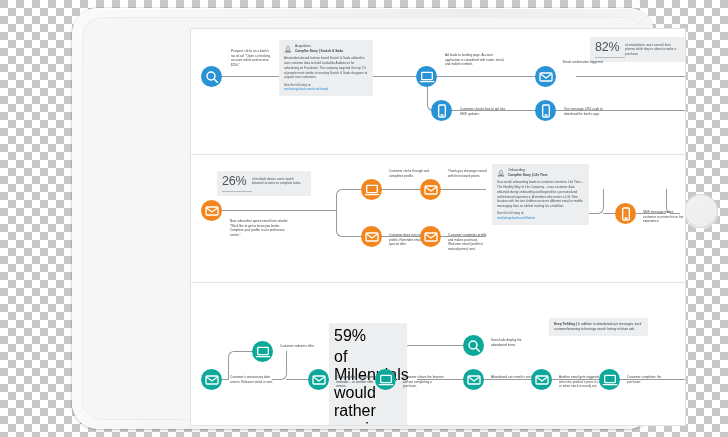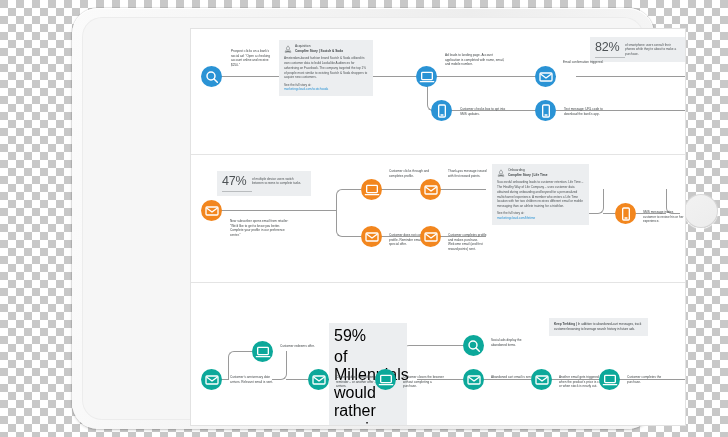--- a/index.html
+++ b/index.html
@@ -255,21 +255,21 @@
           <svg class="n16" viewBox="0 0 24 24" fill="none" stroke="#ffffff" stroke-width="2" stroke-linejoin="round">
             <rect x="7" y="3" width="10" height="18" rx="1.6"></rect>
               <line x1="10.5" y1="18" x2="13.5" y2="18" stroke-linecap="round"></line>
           </svg>
         </div>
         <div class="cap" style="left:452px;top:55px;width:42px;">SMS message invites customer to review his or her experience.</div>
 
         <div class="gbox" style="left:26px;top:16px;width:94px;">
           <div class="pad stat">
             <div>
-              <div class="num">47%</div>
+              <div class="num">26%</div>
               <div class="rule"></div>
             </div>
             <div class="txt">of multiple device users switch between screens to complete tasks.</div>
           </div>
         </div>
 
         <div class="gbox story" style="left:301px;top:9px;width:97px;">
           <div class="pad">
             <div class="story-head">
               <svg class="fire" viewBox="0 0 24 24" fill="none" stroke="#5b6063" stroke-width="1.6" stroke-linejoin="round">

